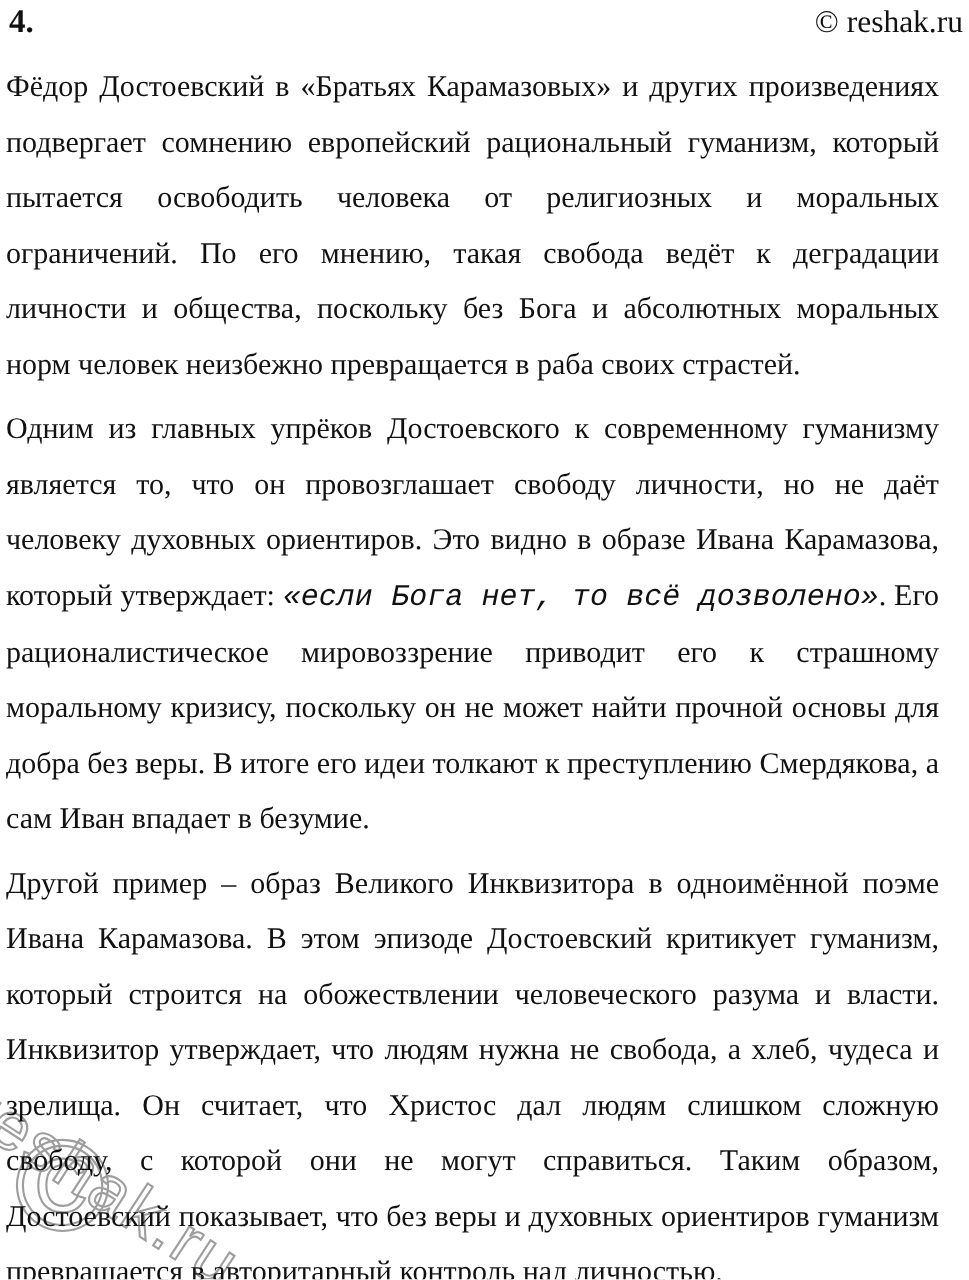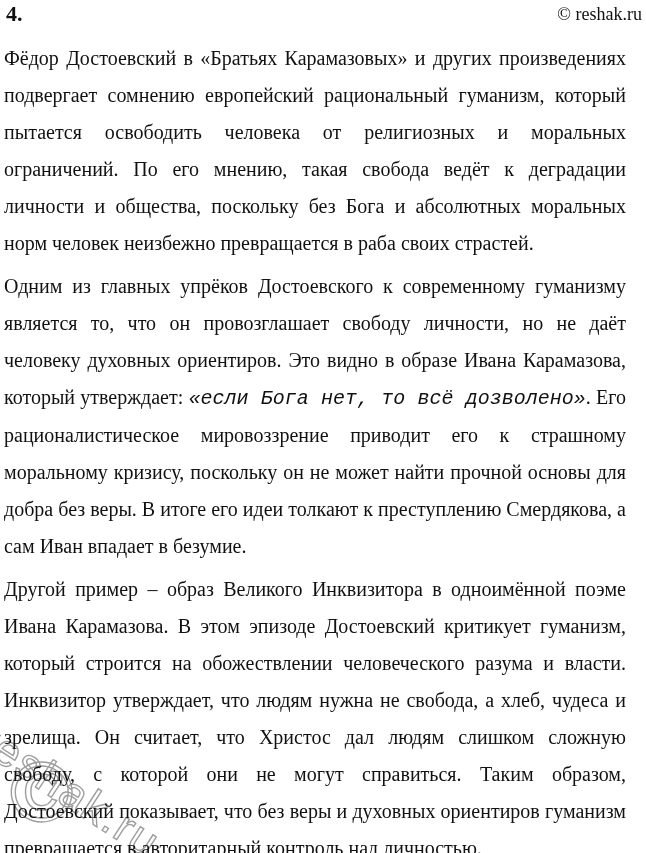--- a/index.html
+++ b/index.html
@@ -23,21 +23,21 @@
     justify-content: space-between;
     align-items: flex-start;
     z-index: 2;
   }
   .page-number {
     font-size: 22px;
     font-weight: bold;
     line-height: 26px;
   }
   .copyright {
-    font-size: 18px;
+    font-size: 21px;
     line-height: 26px;
   }
 
   
   .body-text {
     position: absolute;
     top: 40px;
     left: 4px;
     right: 4px;
     z-index: 1;

